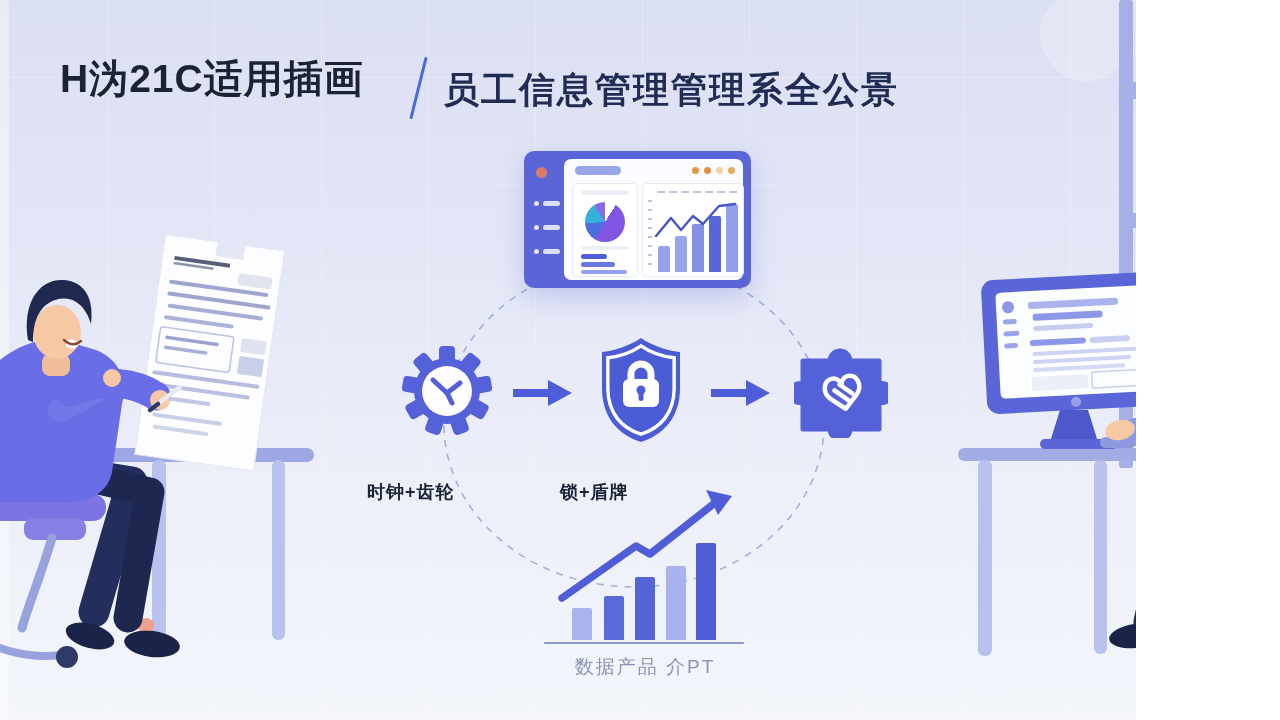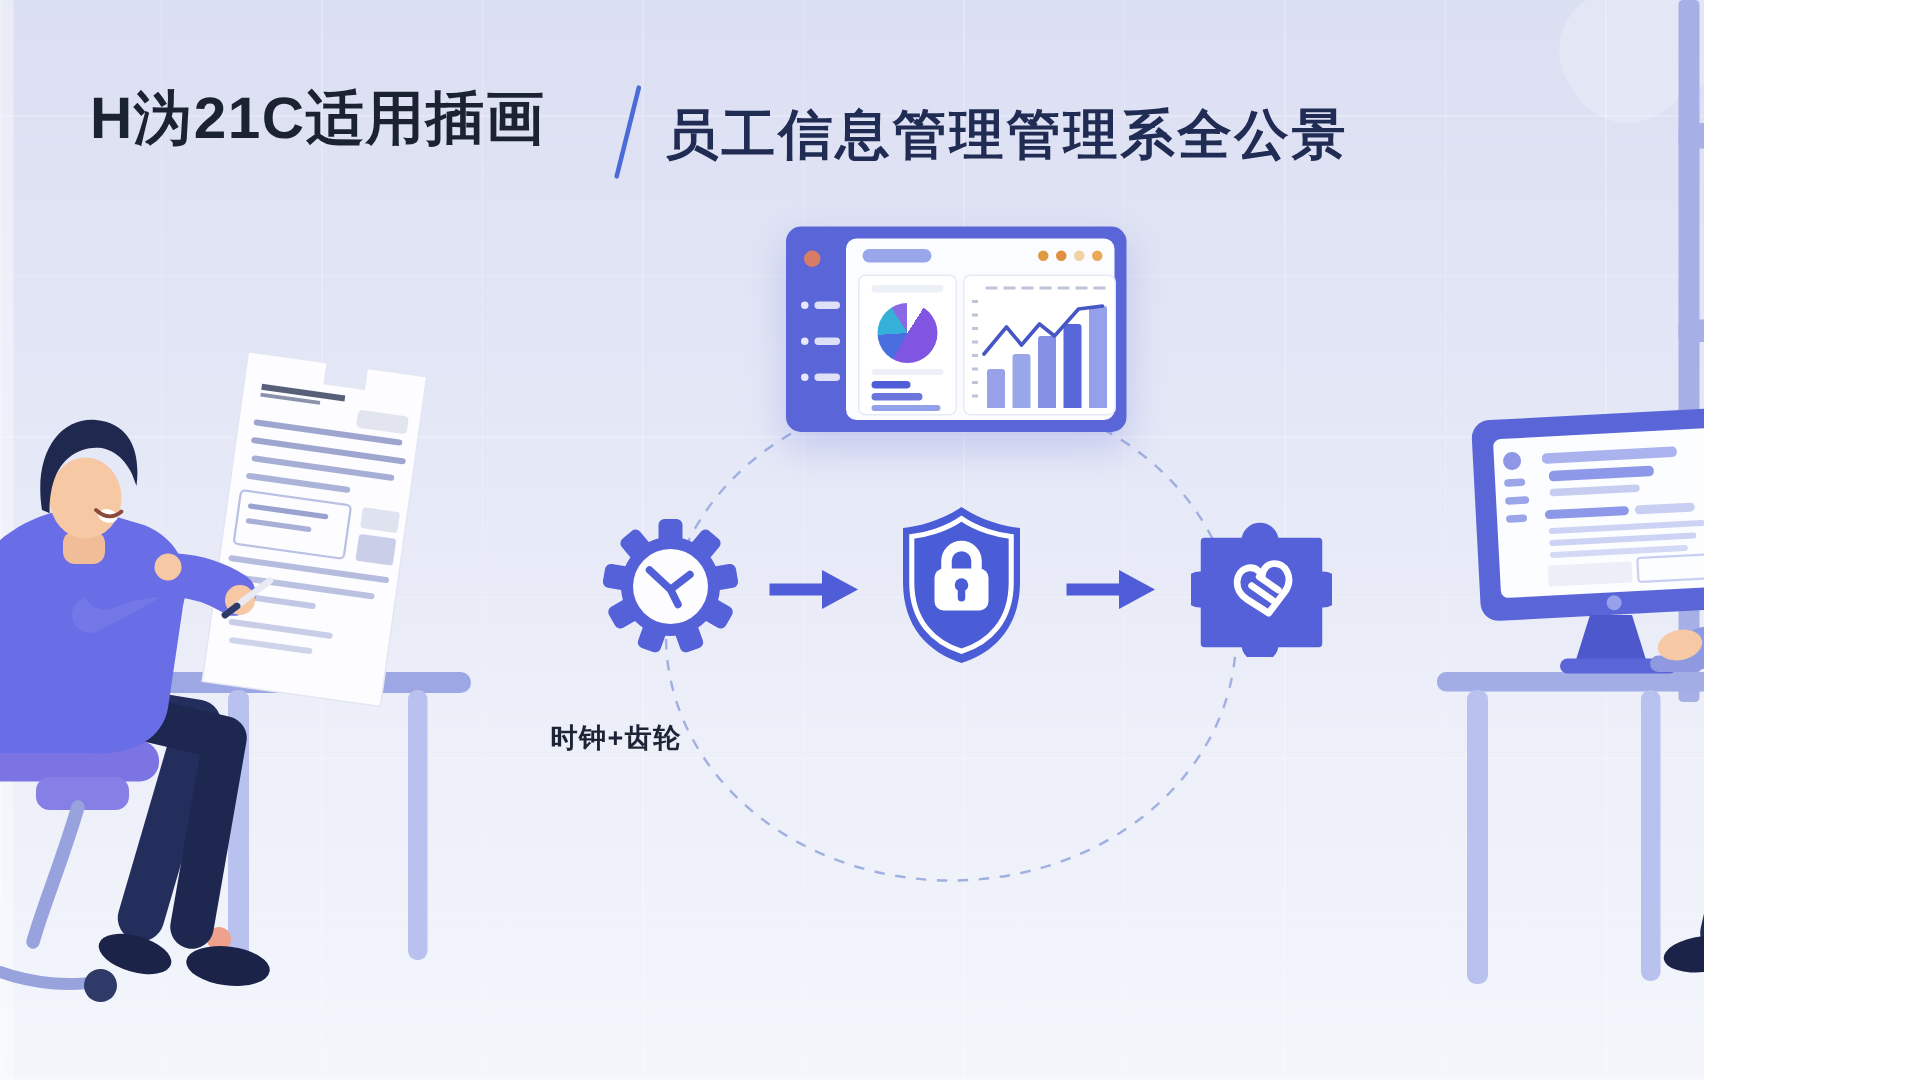--- a/index.html
+++ b/index.html
@@ -185,21 +185,35 @@
   <svg class="icon-abs" style="left:794px;top:344px" width="94" height="94" viewBox="0 0 94 94">
     <path d="M9,17 H36 A9.5,9.5 0 1 1 56,17 H85 V40 A9.5,9.5 0 1 1 85,58 V85 H56 A9.5,9.5 0 1 1 36,85 H9 V58 A9.5,9.5 0 1 1 9,40 Z" fill="#5561d8" stroke="#5561d8" stroke-width="5" stroke-linejoin="round"></path>
     <g stroke="#ffffff" stroke-width="4.5" fill="none" stroke-linecap="round" stroke-linejoin="round" transform="translate(49,49) rotate(-10)">
       <path d="M0,16 L-13,4 C-21,-4 -17,-16 -8,-16 C-2,-16 0,-10 0,-8 C0,-10 2,-16 8,-16 C17,-16 21,-4 13,4 Z"></path>
       <path d="M-8,-4 L4,8"></path>
         <path d="M-2,-9 L9,2"></path>
     </g>
   </svg>
 
   <div class="flow-label" style="left:367px">时钟+齿轮</div>
-
+  <div class="flow-label" style="left:560px">锁+盾牌</div>
+
+  <div class="growth">
+    <div class="gbar" style="left: 32px; height: 32px; background: rgb(170, 181, 240);"></div>
+    <div class="gbar" style="left: 64px; height: 44px; background: rgb(91, 105, 220);"></div>
+    <div class="gbar" style="left: 95px; height: 63px; background: rgb(84, 99, 216);"></div>
+    <div class="gbar" style="left: 126px; height: 74px; background: rgb(169, 180, 238);"></div>
+    <div class="gbar" style="left: 156px; height: 97px; background: rgb(78, 94, 214);"></div>
+    <svg width="210" height="160" style="position:absolute;left:0;top:0">
+      <polyline points="22,108 96,56 110,64 176,12" fill="none" stroke="#4f5ed8" stroke-width="7.5" stroke-linejoin="round" stroke-linecap="round"></polyline>
+      <polygon points="166,0 192,6 178,25" fill="#4f5ed8"></polygon>
+    </svg>
+    <div class="gbase"></div>
+    <div class="gcaption">数据产品 介PT</div>
+  </div>
 
   <svg class="scene" style="left:0;top:220px" width="345" height="500" viewBox="0 0 345 500">
     <rect x="0" y="228" width="314" height="14" rx="7" fill="#9ca7e3"></rect>
     <rect x="152" y="240" width="14" height="182" rx="6" fill="#b9c2ee"></rect>
     <rect x="272" y="240" width="13" height="180" rx="6" fill="#b9c2ee"></rect>
 
     <rect x="-14" y="274" width="120" height="27" rx="13" fill="#7b74e2"></rect>
     <rect x="24" y="298" width="62" height="22" rx="9" fill="#867fe6"></rect>
     <path d="M52,318 C40,358 28,386 22,408" stroke="#98a2dc" stroke-width="9" fill="none" stroke-linecap="round"></path>
     <path d="M0,428 C22,436 48,438 66,434" stroke="#98a2dc" stroke-width="8" fill="none" stroke-linecap="round"></path>

